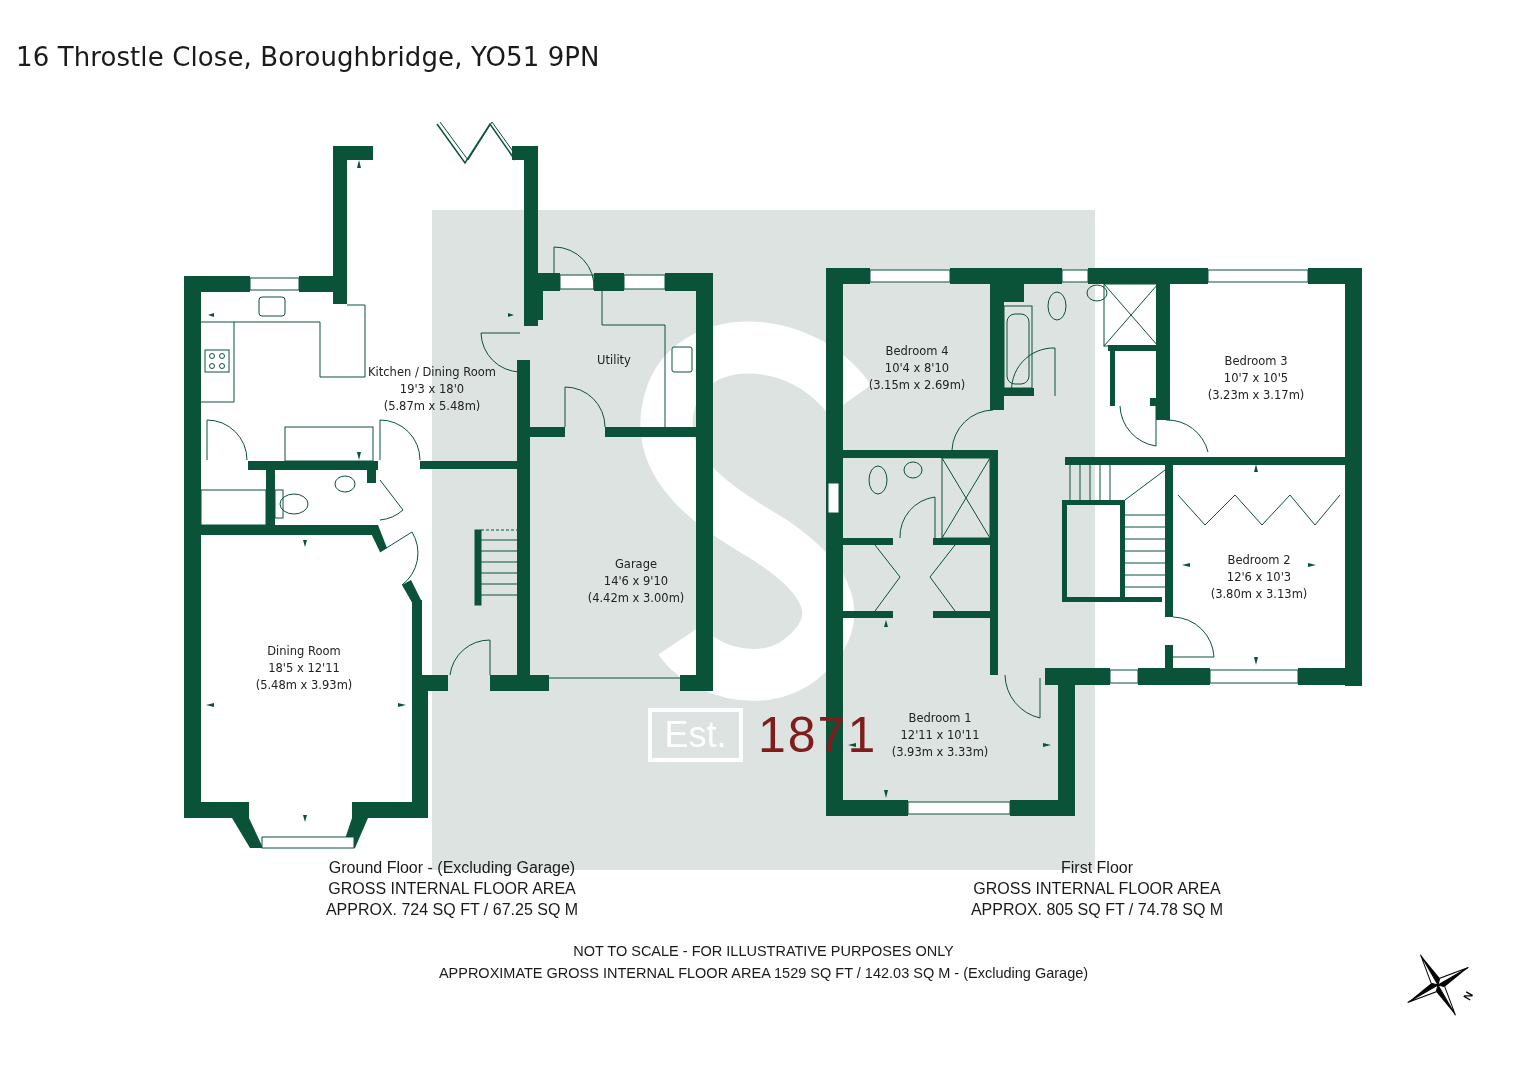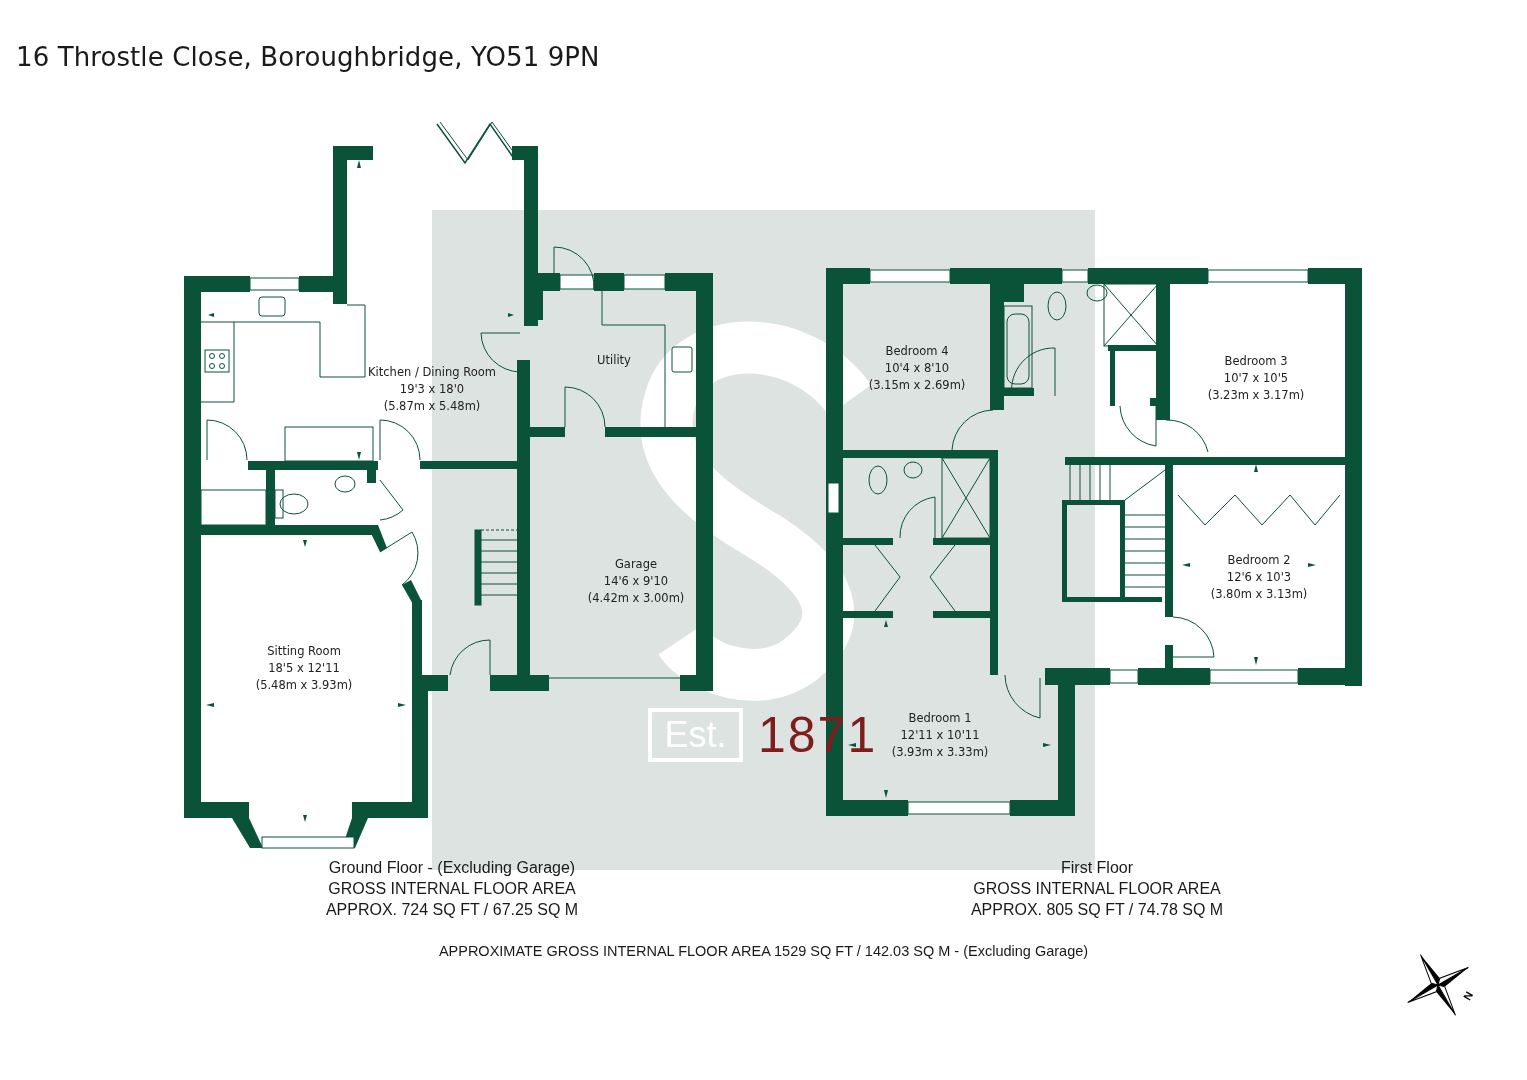--- a/index.html
+++ b/index.html
@@ -261,21 +261,21 @@
 </div>
 <div class="room-label" style="left:614px; top:352px;">
   <div>Utility</div>
 </div>
 <div class="room-label" style="left:616px; top:556px;margin-left:20px;">
   <div>Garage</div>
   <div>14'6 x 9'10</div>
   <div>(4.42m x 3.00m)</div>
 </div>
 <div class="room-label" style="left:304px; top:643px;">
-  <div>Sitting Room</div>
+  <div>Dining Room</div>
   <div>18'5 x 12'11</div>
   <div>(5.48m x 3.93m)</div>
 </div>
 
 <div class="room-label" style="left:917px; top:343px;">
   <div>Bedroom 4</div>
   <div>10'4 x 8'10</div>
   <div>(3.15m x 2.69m)</div>
 </div>
 <div class="room-label" style="left:1256px; top:353px;">
@@ -299,14 +299,15 @@
   <div>GROSS INTERNAL FLOOR AREA</div>
   <div>APPROX. 724 SQ FT / 67.25 SQ M</div>
 </div>
 <div class="floor-caption" style="left:1097px; top:857px;">
   <div>First Floor</div>
   <div>GROSS INTERNAL FLOOR AREA</div>
   <div>APPROX. 805 SQ FT / 74.78 SQ M</div>
 </div>
 
 <div class="footer">
+  <div>NOT TO SCALE - FOR ILLUSTRATIVE PURPOSES ONLY</div>
   <div>APPROXIMATE GROSS INTERNAL FLOOR AREA 1529 SQ FT / 142.03 SQ M - (Excluding Garage)</div>
 </div>
 
 </body></html>

